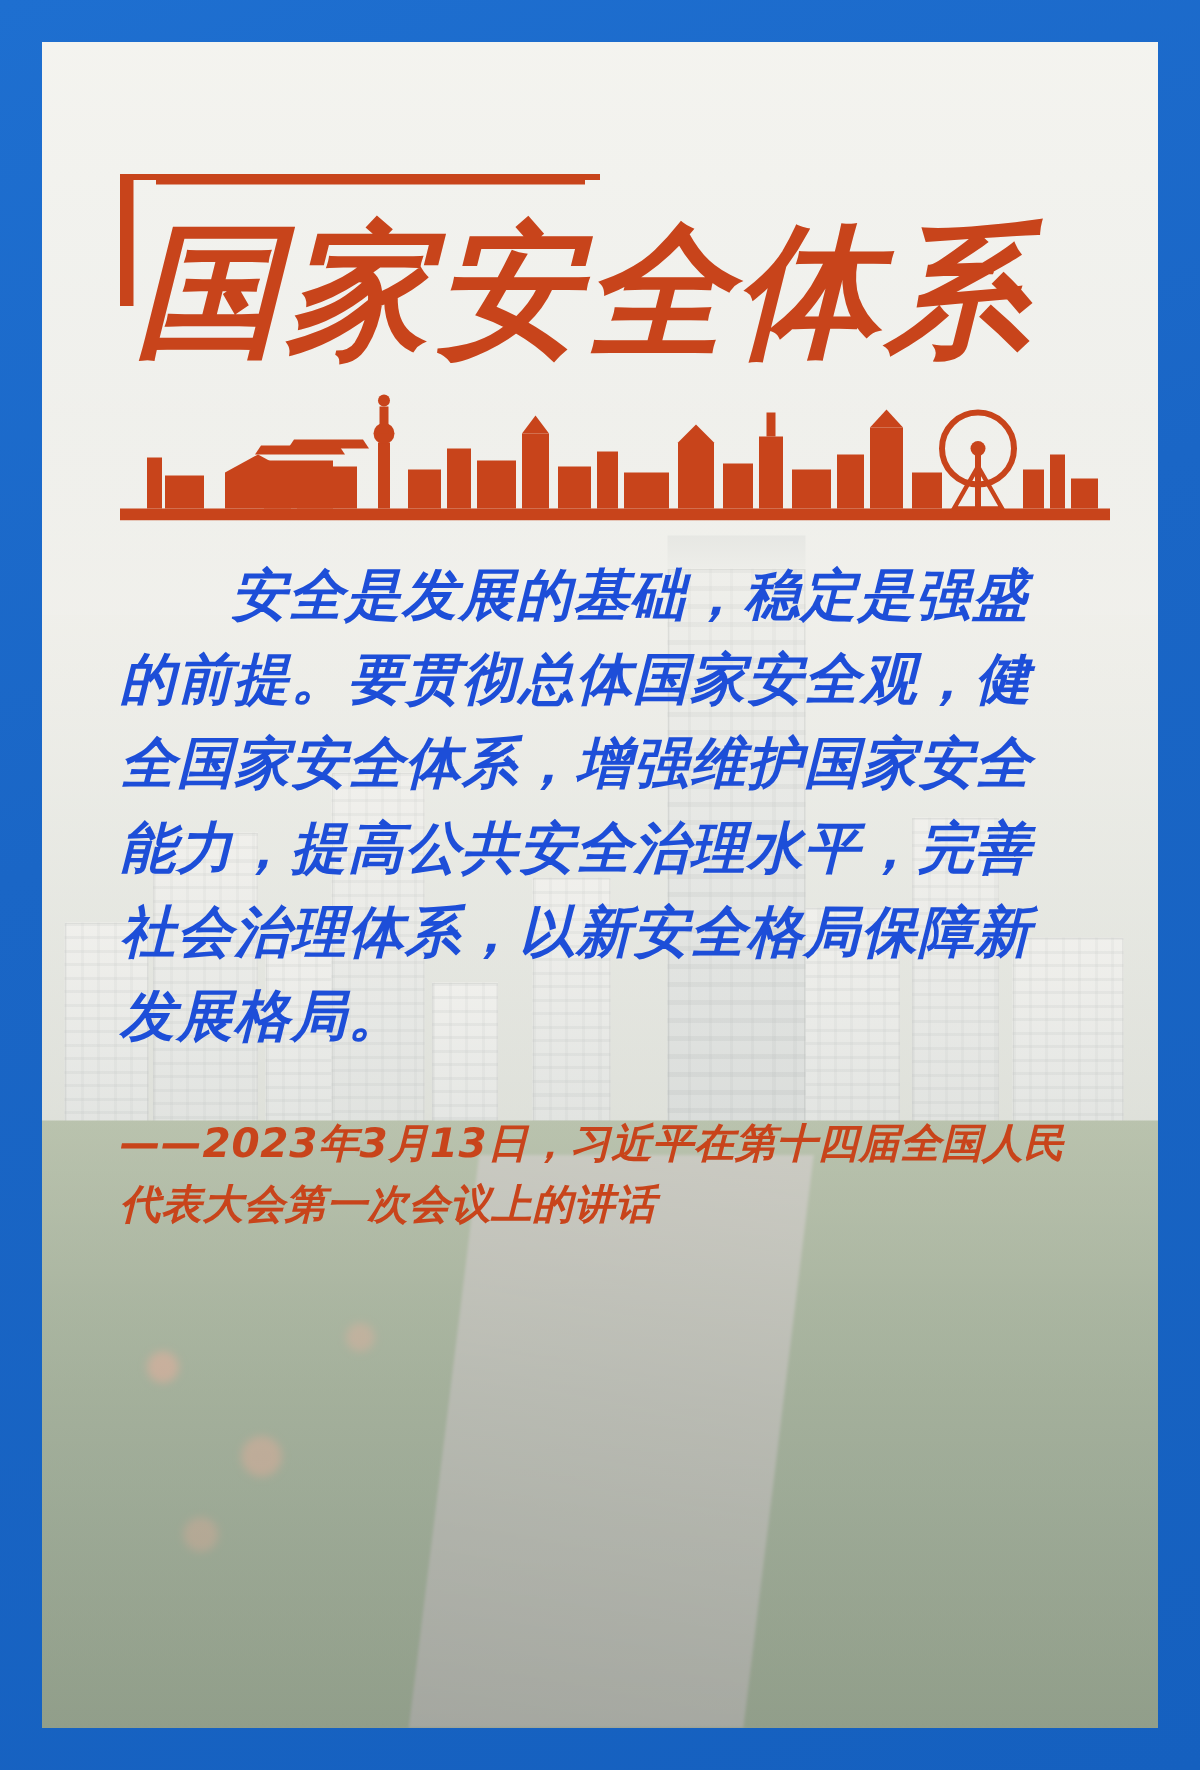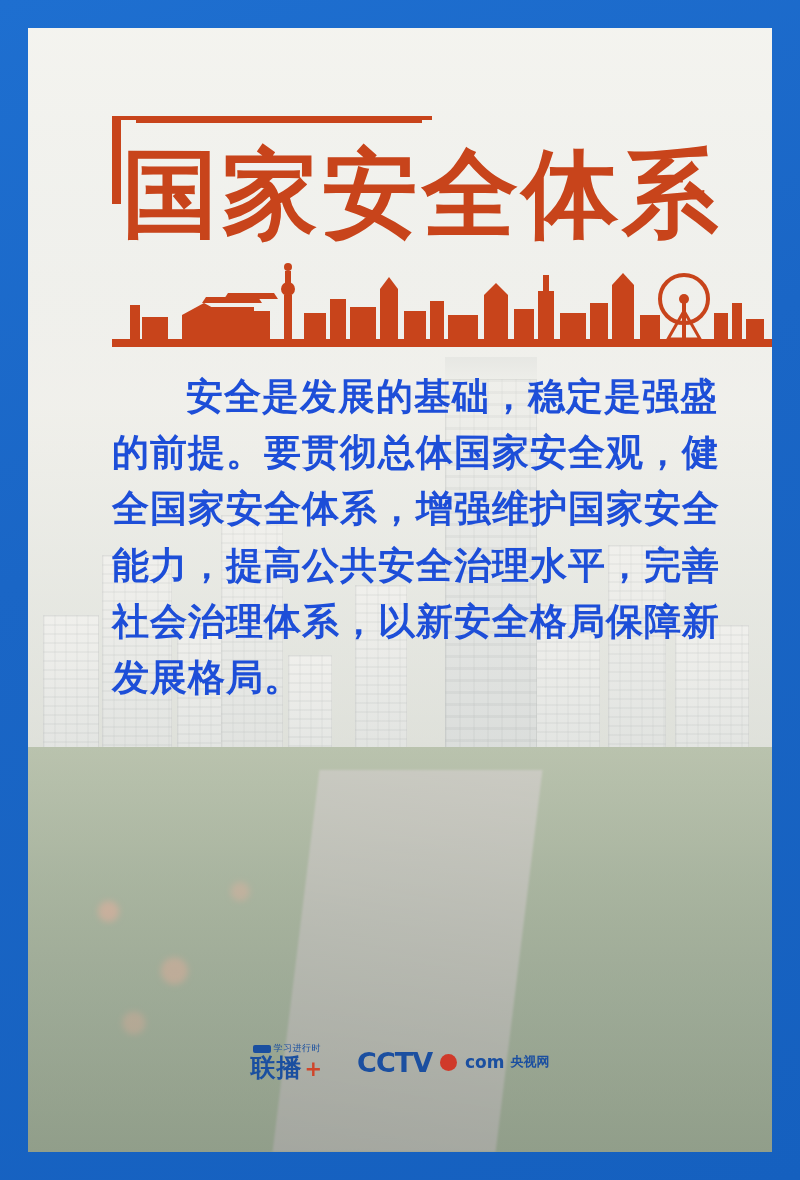--- a/index.html
+++ b/index.html
@@ -138,21 +138,22 @@
       rgba(240,238,231,0.55) 80%,
       rgba(236,235,228,0.50) 100%);
   }
 
   
   .content {
     position: relative;
     z-index: 5;
     height: 100%;
     box-sizing: border-box;
-    padding: 58px 52px 0 84px;
+    padding: 58px 52px 0 52px;
+    font-style: italic;
   }
 
   .title-wrap {
     position: relative;
     padding-left: 10px;
   }
   .corner {
     position: absolute;
     left: 0;
     top: 30px;
@@ -371,38 +372,18 @@
             <path d="M556 84 L572 56 L588 84 Z" fill="none" stroke="#c8441b" stroke-width="3"></path>
             <rect x="602" y="58" width="14" height="26"></rect>
             <rect x="620" y="48" width="10" height="36"></rect>
             <rect x="634" y="64" width="18" height="20"></rect>
           </g>
         </svg>
       </div>
 
       <p class="quote">安全是发展的基础，稳定是强盛的前提。要贯彻总体国家安全观，健全国家安全体系，增强维护国家安全能力，提高公共安全治理水平，完善社会治理体系，以新安全格局保障新发展格局。</p>
 
+      <p class="attrib">——2023年3月13日，习近平在第十四届全国人民代表大会第一次会议上的讲话</p>
     </div>
 
-    <div class="footer">
-      <div class="lbj">
-        <div class="lbj-top">
-          <span class="dot"></span>
-          <span>学习进行时</span>
-        </div>
-        <div class="lbj-main">
-          <span>联播</span>
-          <span class="lbj-plus">+</span>
-        </div>
-      </div>
-
-      <div class="cctv">
-        <span class="cctv-mark">CCTV</span>
-        <span class="cctv-dot"></span>
-        <span class="cctv-com">com</span>
-        <span class="cctv-cn">
-          <span>央视网</span>
-        </span>
-      </div>
-    </div>
 
   </div>
 </div>
 
 </body></html>

